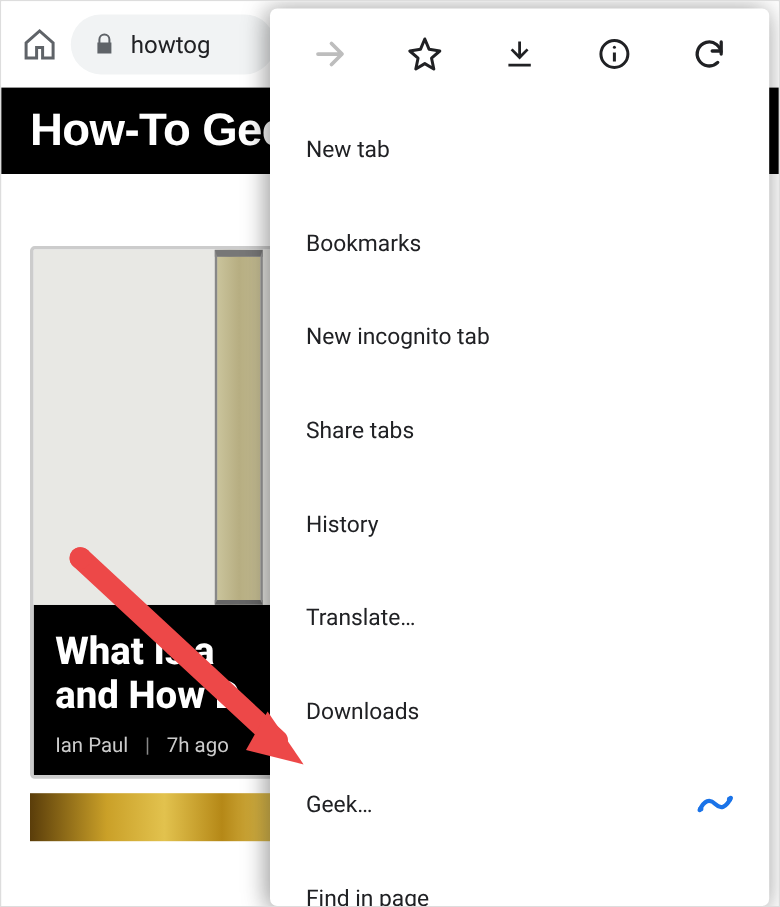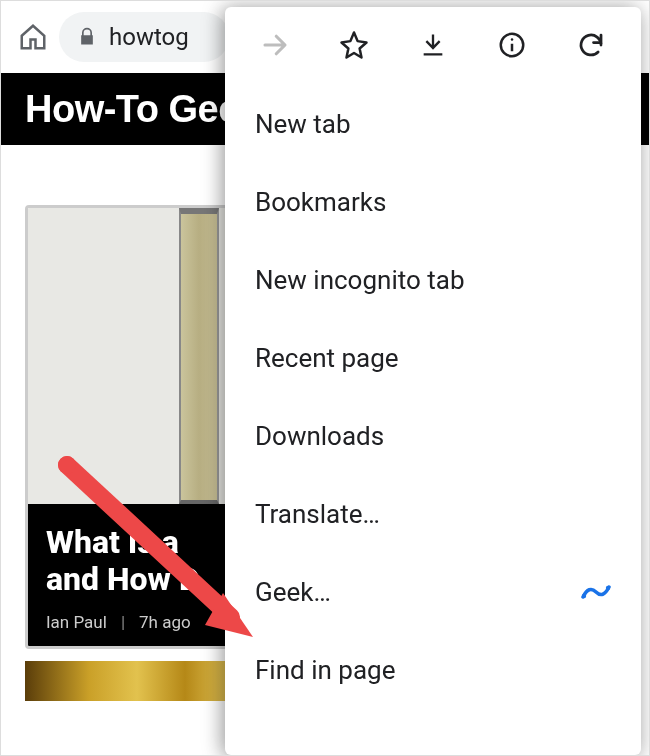--- a/index.html
+++ b/index.html
@@ -31,21 +31,21 @@
       height: 50px;
       background: #f1f3f4;
       border-radius: 25px;
       display: flex;
       align-items: center;
       padding: 0 18px;
       gap: 12px;
       overflow: hidden;
     }
     .omnibox-text {
-      font-size: 24px;
+      font-size: 20px;
       color: #202124;
       white-space: nowrap;
     }
     
     .site-banner {
       background: #000;
       height: 72px;
       display: flex;
       align-items: center;
       padding: 0 24px;
@@ -135,21 +135,21 @@
       cursor:pointer;
     }
     .menu-items {
       padding-top: 8px;
     }
     .menu-item {
       height: 78px;
       display: flex;
       align-items: center;
       padding: 0 30px;
-      font-size: 26px;
+      font-size: 19px;
       color: #202124;
       cursor: pointer;
       position: relative;
     }
     .menu-item .share-glyph {
       position: absolute;
       right: 30px;
       color: #1a73e8;
     }
     
@@ -236,27 +236,30 @@
     <div class="menu-item">
         <span>New tab</span>
       </div>
     <div class="menu-item">
         <span>Bookmarks</span>
       </div>
     <div class="menu-item">
         <span>New incognito tab</span>
       </div>
     <div class="menu-item">
-        <span>Recent page</span>
+        <span>Share tabs</span>
+      </div>
+    <div class="menu-item">
+        <span>History</span>
+      </div>
+    <div class="menu-item">
+        <span>Translate…</span>
       </div>
     <div class="menu-item">
         <span>Downloads</span>
-      </div>
-    <div class="menu-item">
-        <span>Translate…</span>
       </div>
     <div class="menu-item">
       <span>Geek…</span>
       <span class="share-glyph">
         <svg width="30" height="18" viewBox="0 0 30 18" fill="none" stroke="#1a73e8" stroke-width="3.5" stroke-linecap="round">
           <path d="M2 14 Q8 2 15 9 T28 4"></path>
           <circle cx="3" cy="13" r="2.2" fill="#1a73e8" stroke="none"></circle>
           <circle cx="27" cy="5" r="2.2" fill="#1a73e8" stroke="none"></circle>
         </svg>
       </span>

